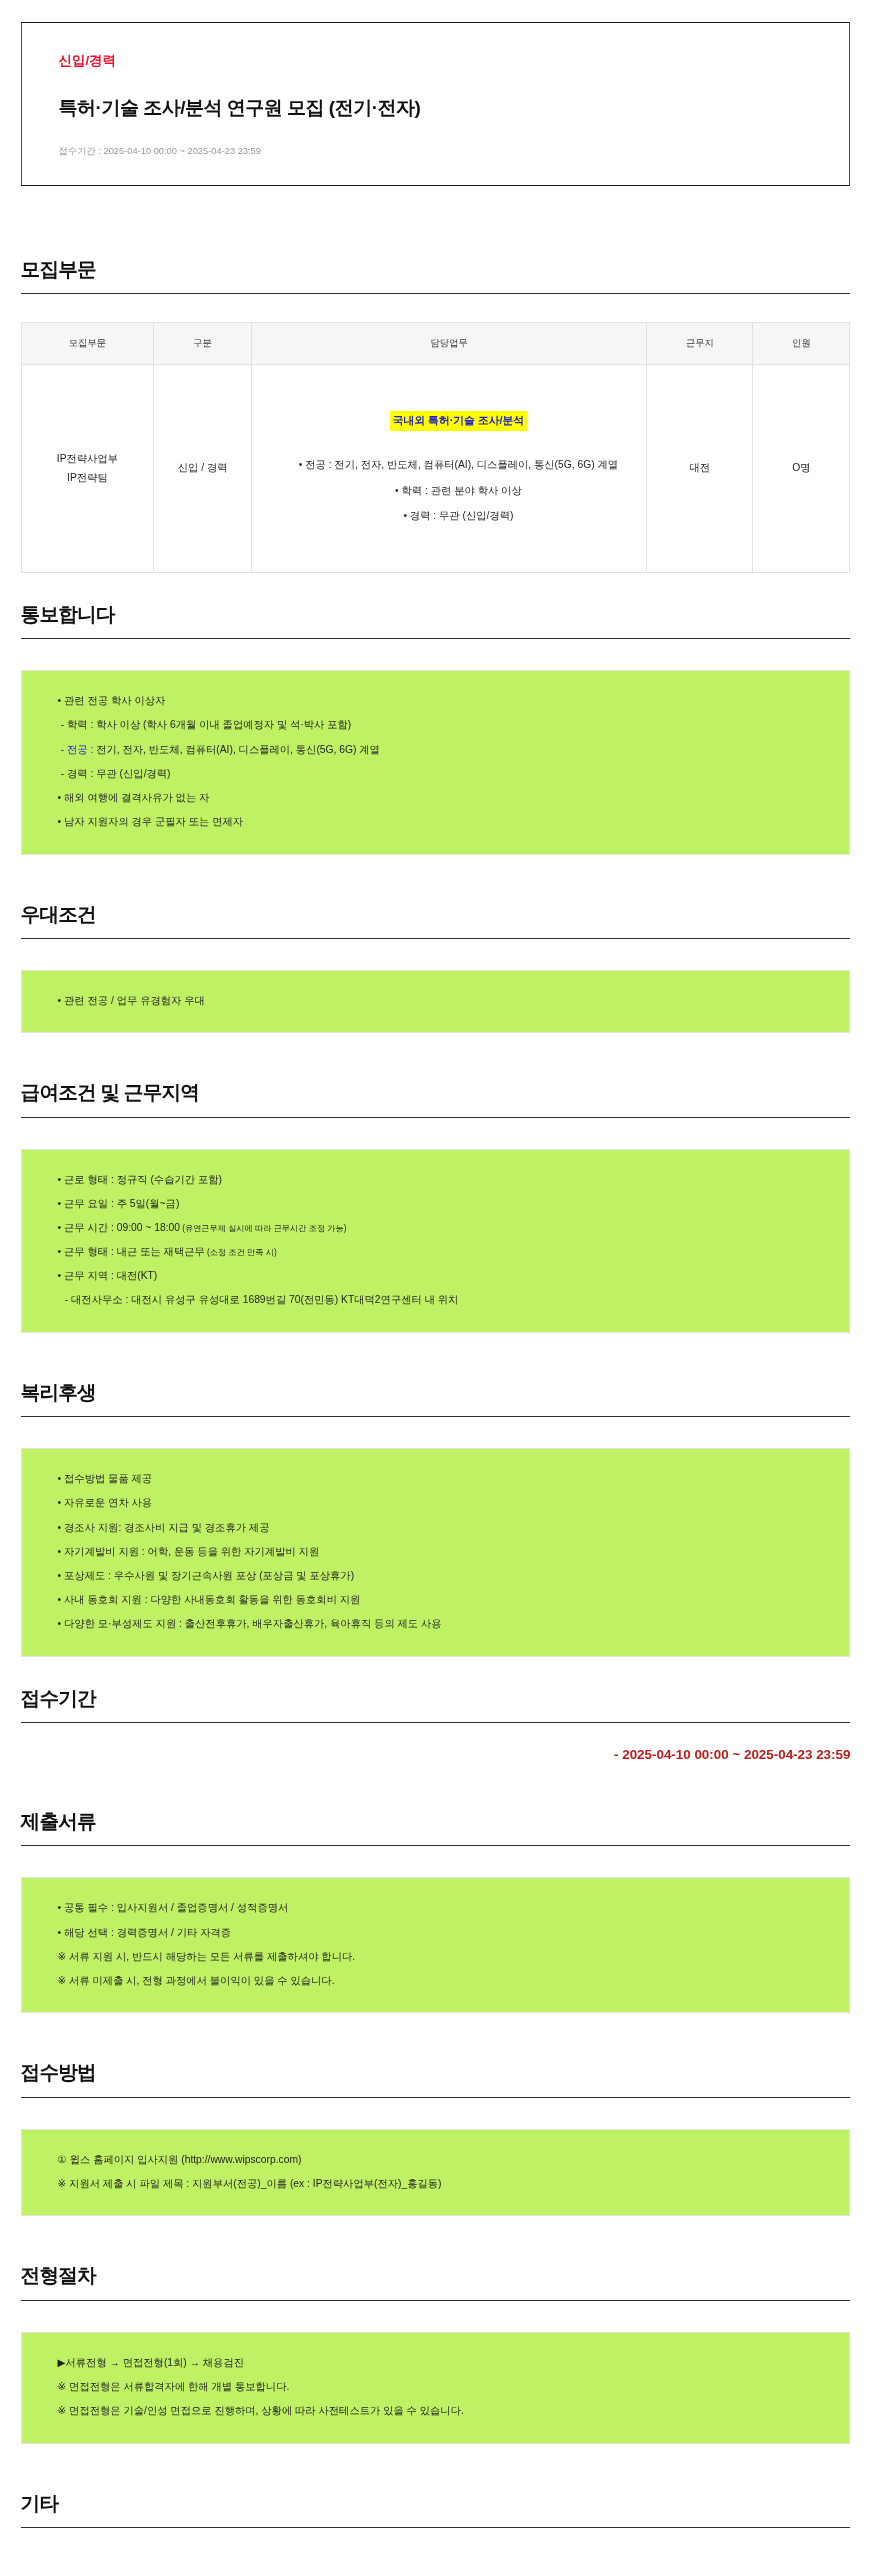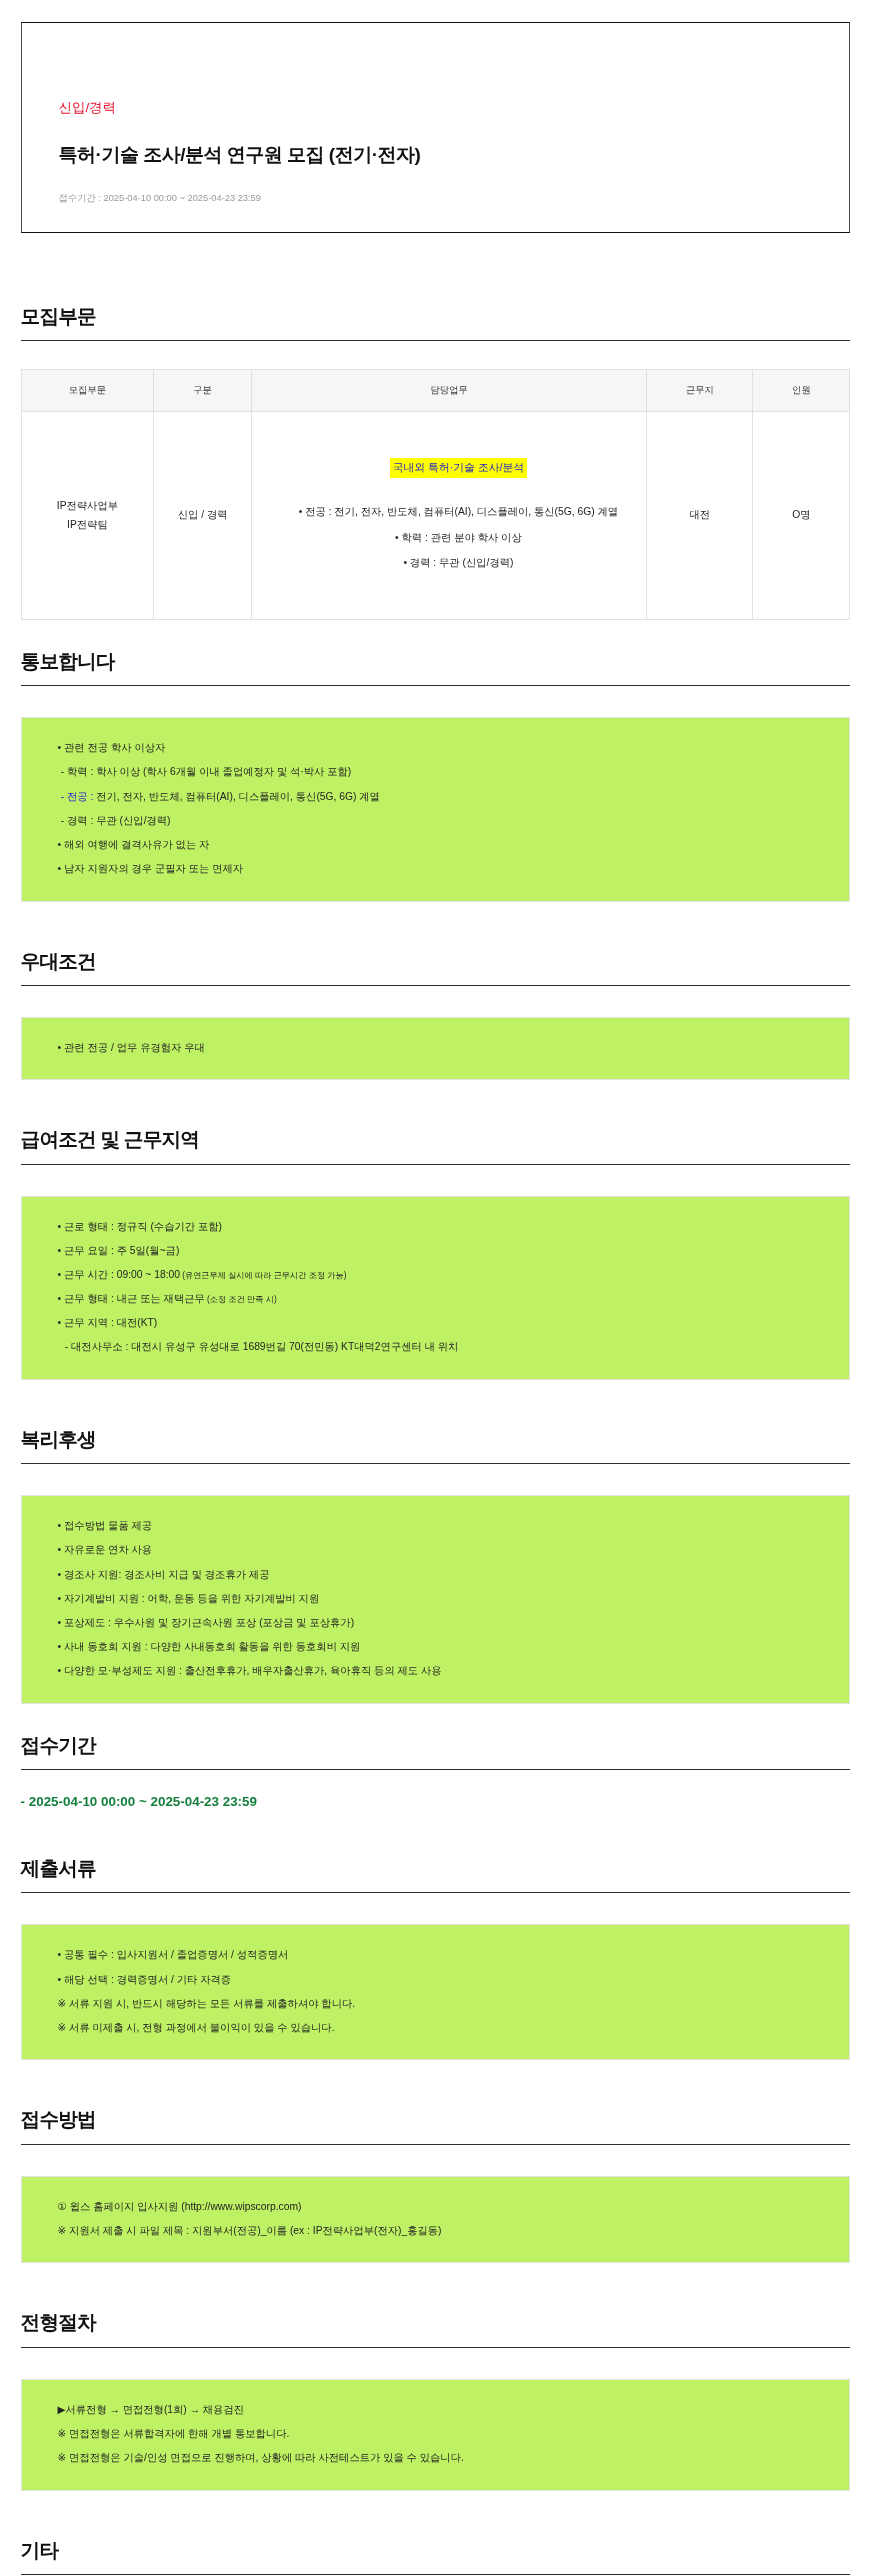--- a/index.html
+++ b/index.html
@@ -12,21 +12,21 @@
   .wrap{padding:0 20.6px 18.5px 20.6px;}
 
   
   .header-card{
     margin-top:21.6px;
     border:0.5px solid #444;
     border-top:1.5px solid #111;
     border-bottom:1.5px solid #111;
     padding:29px 37px 27px 37px;
   }
-  .badge{color:#e8112d;font-size:13.4px;font-weight:normal;margin-top:47px;}
+  .badge{color:#e8112d;font-size:13.4px;font-weight:bold;}
   .title{margin-top:25px;font-size:19px;font-weight:bold;color:#111;letter-spacing:-0.5px;}
   .period{margin-top:24px;font-size:9.3px;color:#999;}
 
   
   .sec{margin-top:46px;}
   .sec.first{margin-top:70px;}
   .sec.tight{margin-top:28px;}
   .sec h2{margin:0;font-size:19.6px;font-weight:bold;color:#111;letter-spacing:-0.8px;}
   .rule{margin-top:10.3px;border-bottom:1.5px solid #2d2d2d;height:0;}
 
@@ -35,21 +35,21 @@
     border:0.5px solid #e3e3e3;
     background:#bef264;
     padding:24px 36px 13.4px 36px;
   }
   .box p{margin:0 0 11.3px 0;font-size:10.3px;line-height:1.25;color:#222;}
   .blue{color:#2222cc;}
   .sub{padding-left:3.1px;}
   .gray-sub{color:#979797;font-size:8.8px;padding-left:7.2px;}
   .small{font-size:8.2px;color:#222;}
   .mt-lg{margin-top:30px;}
-  .red-line{margin-top:24px;color:#15803d;font-size:13.4px;font-weight:bold;}
+  .red-line{margin-top:24px;color:#b91c1c;font-size:13.4px;font-weight:bold;text-align:right;}
 
   
   table.recruit{
     margin-top:28px;
     width:100%;
     border-collapse:collapse;
     table-layout:fixed;
   }
   table.recruit th{
     background:#f6f6f8;
@@ -66,21 +66,21 @@
     color:#222;
     text-align:center;
     vertical-align:middle;
   }
   tr.body-row{height:208px;}
   td.duties{text-align:left;vertical-align:top;padding:30px 15.5px 20.6px 34px;}
   .highlight{
     display:inline-block;
     background:#ffff00;
     color:#2222cc;
-    font-weight:normal;
+    font-weight:bold;
     font-size:10.8px;
     padding:3.1px 3.1px;
   }
   .duty-list{margin-top:28px;}
   .duty-list p{margin:0 0 12.4px 0;font-size:10.3px;line-height:1.25;}
   td.dept p{margin:5.7px 0;font-size:10.3px;}
 </style>
 </head>
 <body>
 

